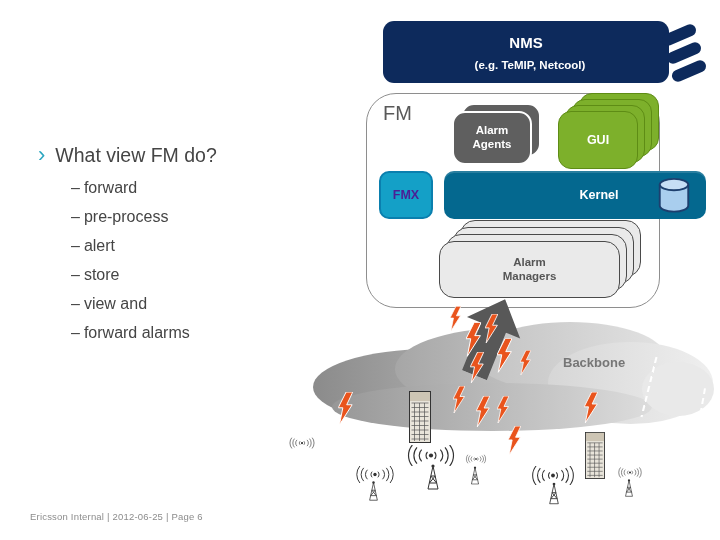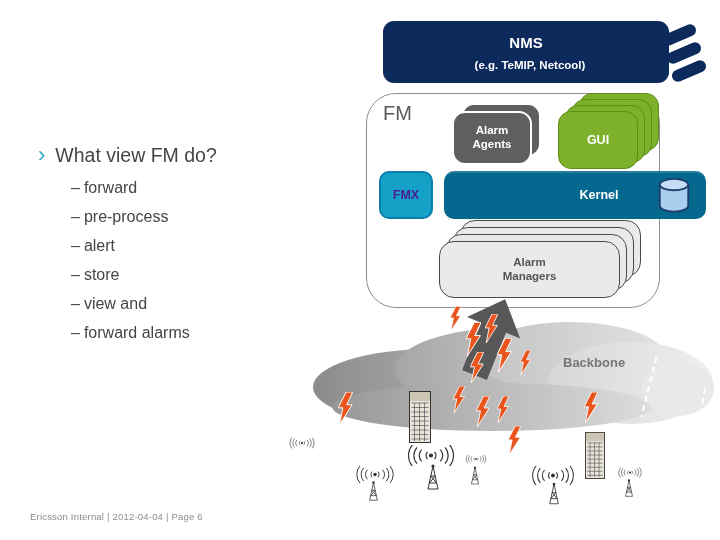--- a/index.html
+++ b/index.html
@@ -262,14 +262,14 @@
   <svg class="bolt" style="left:497px;top:396px" width="12" height="28" viewBox="0 0 12 28">
       <use href="#sym-bolt"></use>
     </svg>
   <svg class="bolt" style="left:508px;top:426px" width="13" height="30" viewBox="0 0 12 28">
       <use href="#sym-bolt"></use>
     </svg>
   <svg class="bolt" style="left:584px;top:392px" width="14" height="32" viewBox="0 0 12 28">
       <use href="#sym-bolt"></use>
     </svg>
 
-  <div class="footer">Ericsson Internal  |  2012-04-04  |  Page 6</div>
+  <div class="footer">Ericsson Internal  |  2012-06-25  |  Page 6</div>
 </div>
 
 </body></html>

